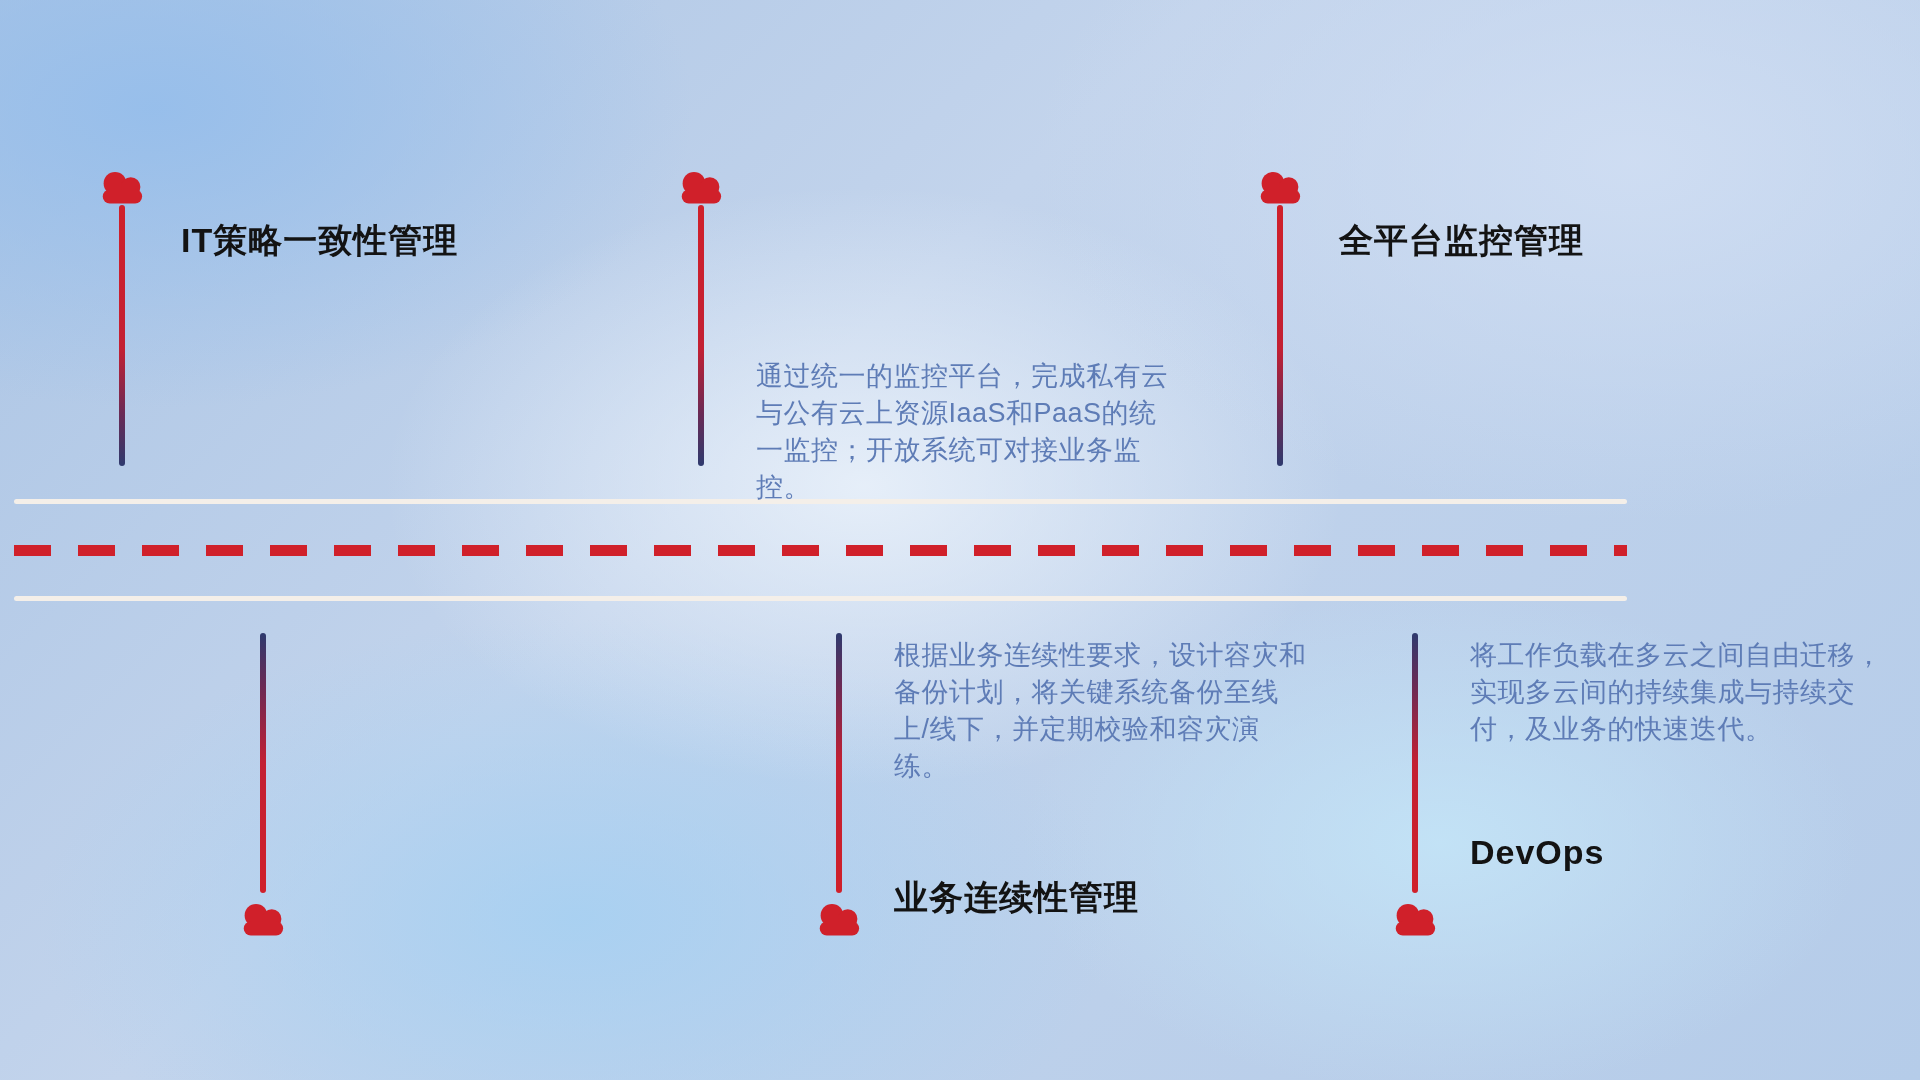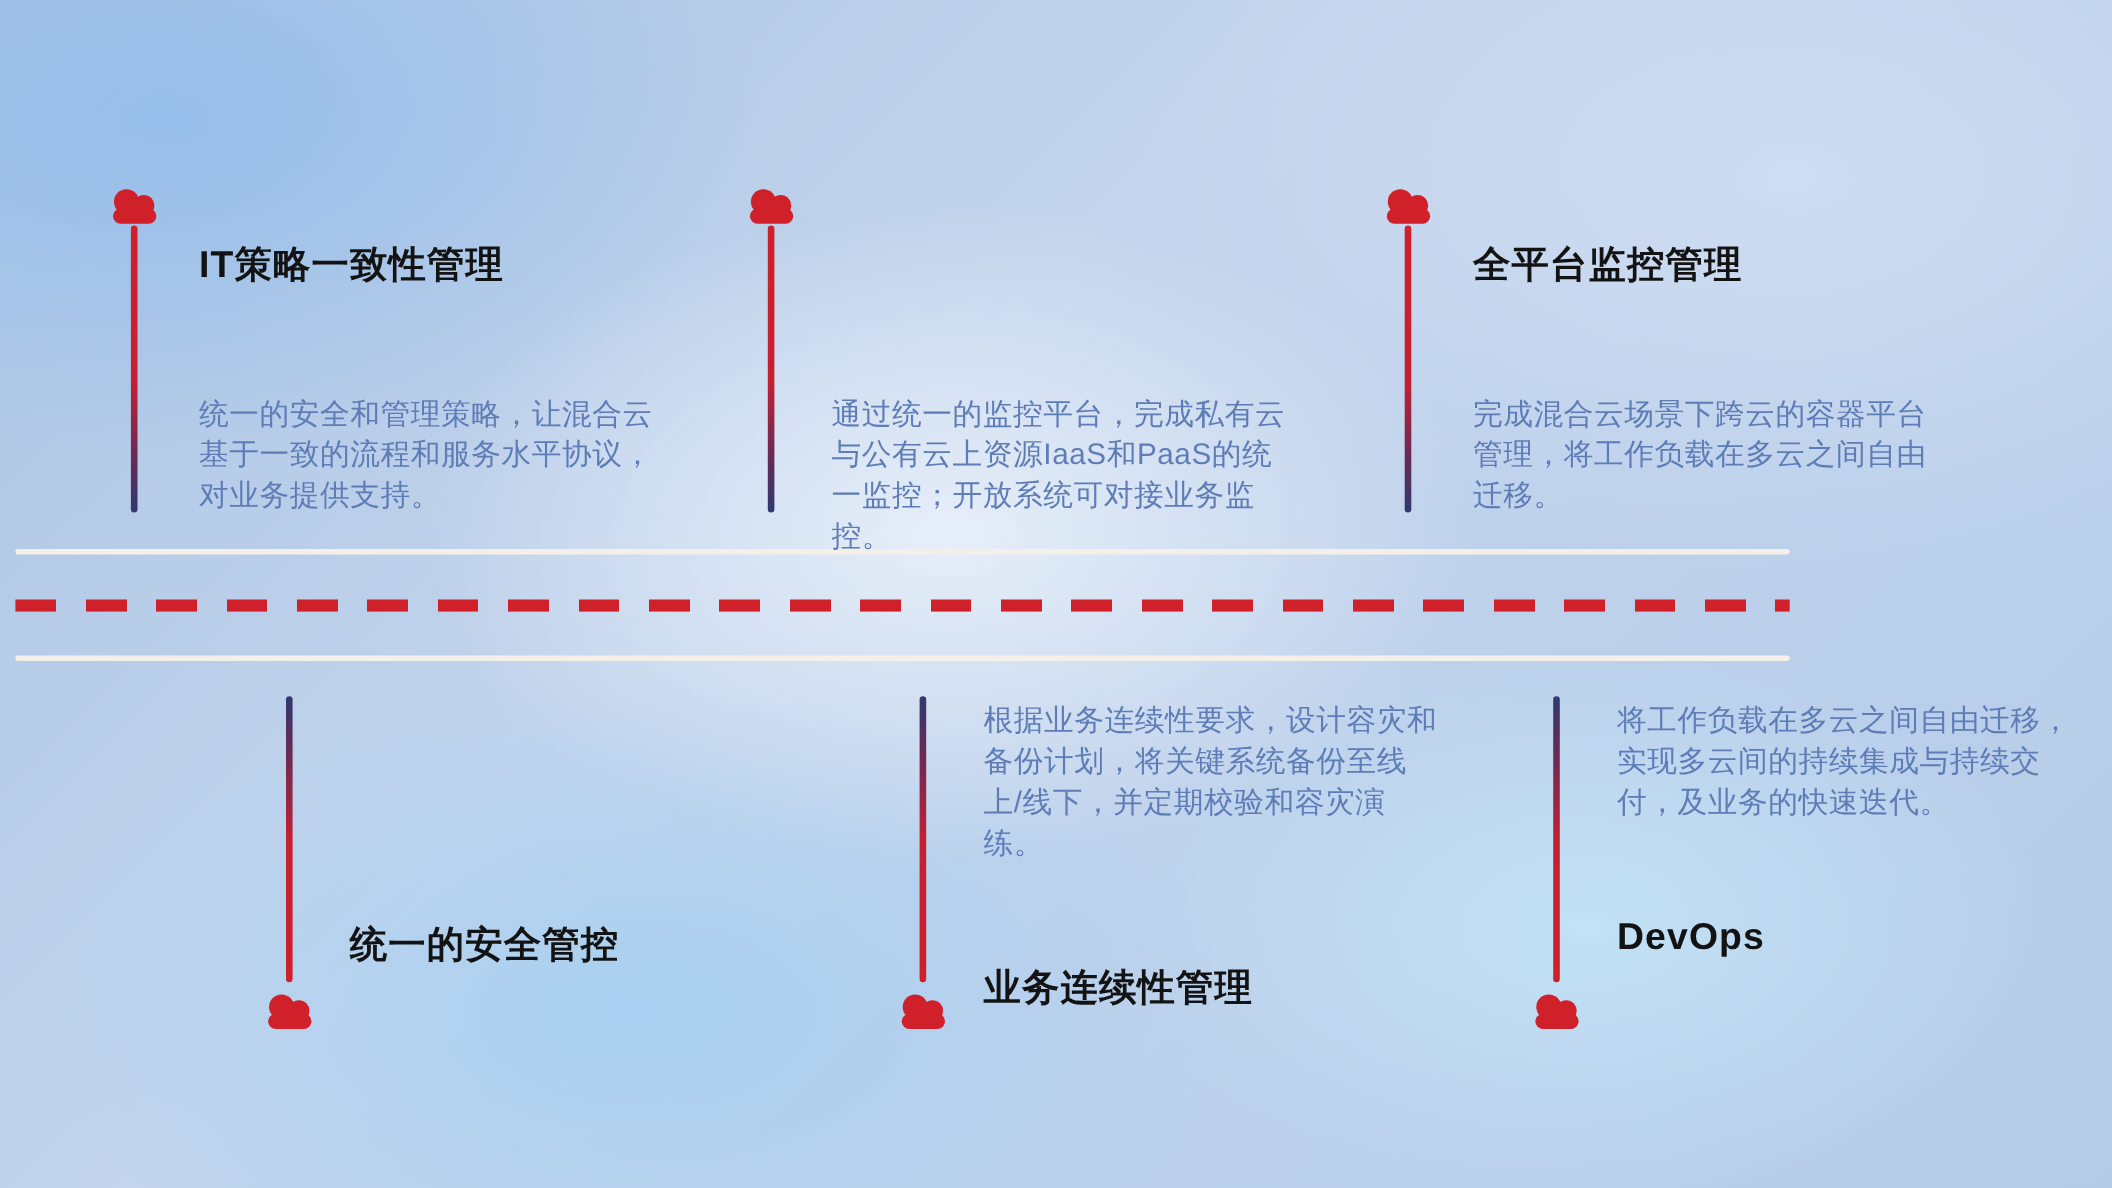--- a/index.html
+++ b/index.html
@@ -54,21 +54,20 @@
     <svg viewBox="0 0 64 44" aria-hidden="true">
         <g fill="#d0202a">
           <circle cx="24" cy="19" r="13"></circle>
           <circle cx="42" cy="23" r="11"></circle>
           <rect x="10" y="26" width="45" height="16" rx="8"></rect>
         </g>
       </svg>
   </div>
   <div class="vline vline-down" style="left:119px;top:205px;height:261px"></div>
   <h2 class="title" style="left:181px;top:218px">IT策略一致性管理</h2>
-  <p class="desc" style="left:181px;top:358px">统一的安全和管理策略，让混合云基于一致的流程和服务水平协议，对业务提供支持。</p>
 
   <div class="cloud" style="left:673px;top:166px">
     <svg viewBox="0 0 64 44" aria-hidden="true">
         <g fill="#d0202a">
           <circle cx="24" cy="19" r="13"></circle>
           <circle cx="42" cy="23" r="11"></circle>
           <rect x="10" y="26" width="45" height="16" rx="8"></rect>
         </g>
       </svg>
   </div>
@@ -79,33 +78,31 @@
     <svg viewBox="0 0 64 44" aria-hidden="true">
         <g fill="#d0202a">
           <circle cx="24" cy="19" r="13"></circle>
           <circle cx="42" cy="23" r="11"></circle>
           <rect x="10" y="26" width="45" height="16" rx="8"></rect>
         </g>
       </svg>
   </div>
   <div class="vline vline-down" style="left:1277px;top:205px;height:261px"></div>
   <h2 class="title" style="left:1339px;top:218px">全平台监控管理</h2>
-  <p class="desc" style="left:1339px;top:358px">完成混合云场景下跨云的容器平台管理，将工作负载在多云之间自由迁移。</p>
 
   <div class="vline vline-up" style="left:260px;top:633px;height:260px"></div>
   <div class="cloud" style="left:235px;top:898px">
     <svg viewBox="0 0 64 44" aria-hidden="true">
         <g fill="#d0202a">
           <circle cx="24" cy="19" r="13"></circle>
           <circle cx="42" cy="23" r="11"></circle>
           <rect x="10" y="26" width="45" height="16" rx="8"></rect>
         </g>
       </svg>
   </div>
-  <h2 class="title" style="left:318px;top:836px">统一的安全管控</h2>
 
   <div class="vline vline-up" style="left:836px;top:633px;height:260px"></div>
   <div class="cloud" style="left:811px;top:898px">
     <svg viewBox="0 0 64 44" aria-hidden="true">
         <g fill="#d0202a">
           <circle cx="24" cy="19" r="13"></circle>
           <circle cx="42" cy="23" r="11"></circle>
           <rect x="10" y="26" width="45" height="16" rx="8"></rect>
         </g>
       </svg>

